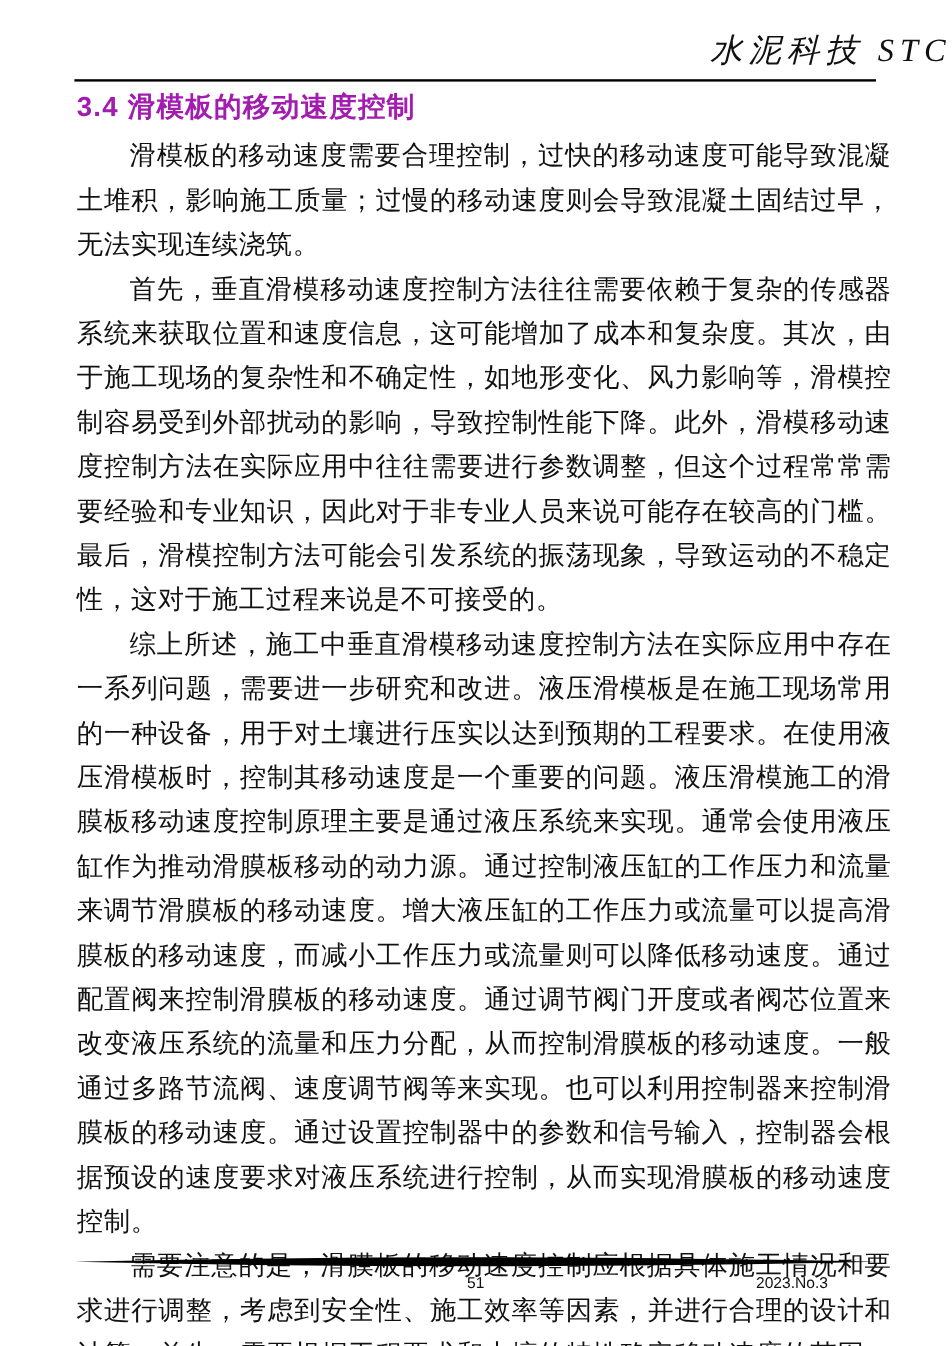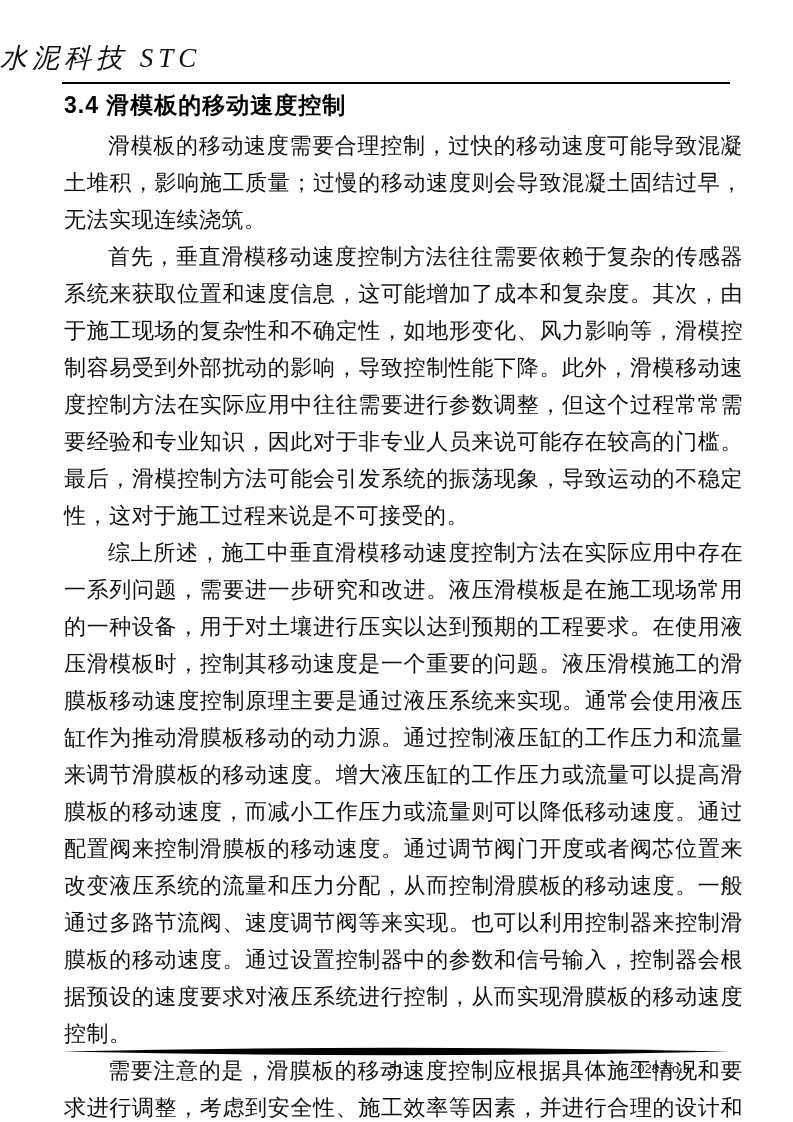--- a/index.html
+++ b/index.html
@@ -10,22 +10,22 @@
   .page {
     position: relative;
     width: 793px;
     height: 1122px;
     background: #ffffff;
     color: #1a1a1a;
     overflow: hidden;
     font-family: "Liberation Serif", "DejaVu Serif", serif;
   }
   .journal-header {
-    padding-top: 40px;
-    text-align: left;
+    padding-top: 24px;
+    text-align: right;
   }
   .journal-title {
     font-family: "Liberation Serif", "DejaVu Serif", serif;
     font-style: italic;
     font-weight: 500;
     font-size: 27px;
     letter-spacing: 5px;
     color: #111;
     white-space: nowrap;
   }
@@ -35,21 +35,21 @@
     border-top: 2.5px solid #000;
     height: 0;
   }
   .section-heading {
     margin: 6px 64px 0 64px;
     font-family: "Liberation Sans", "DejaVu Sans", sans-serif;
     font-weight: bold;
     font-size: 23px;
     line-height: 30px;
     letter-spacing: 1px;
-    color: #000000;
+    color: #a21caf;
   }
   .body-text {
     margin: 7px 50px 0 64px;
   }
   .body-text p {
     margin: 0;
     font-size: 22px;
     line-height: 37px;
     text-align: justify;
     text-justify: inter-ideograph;

